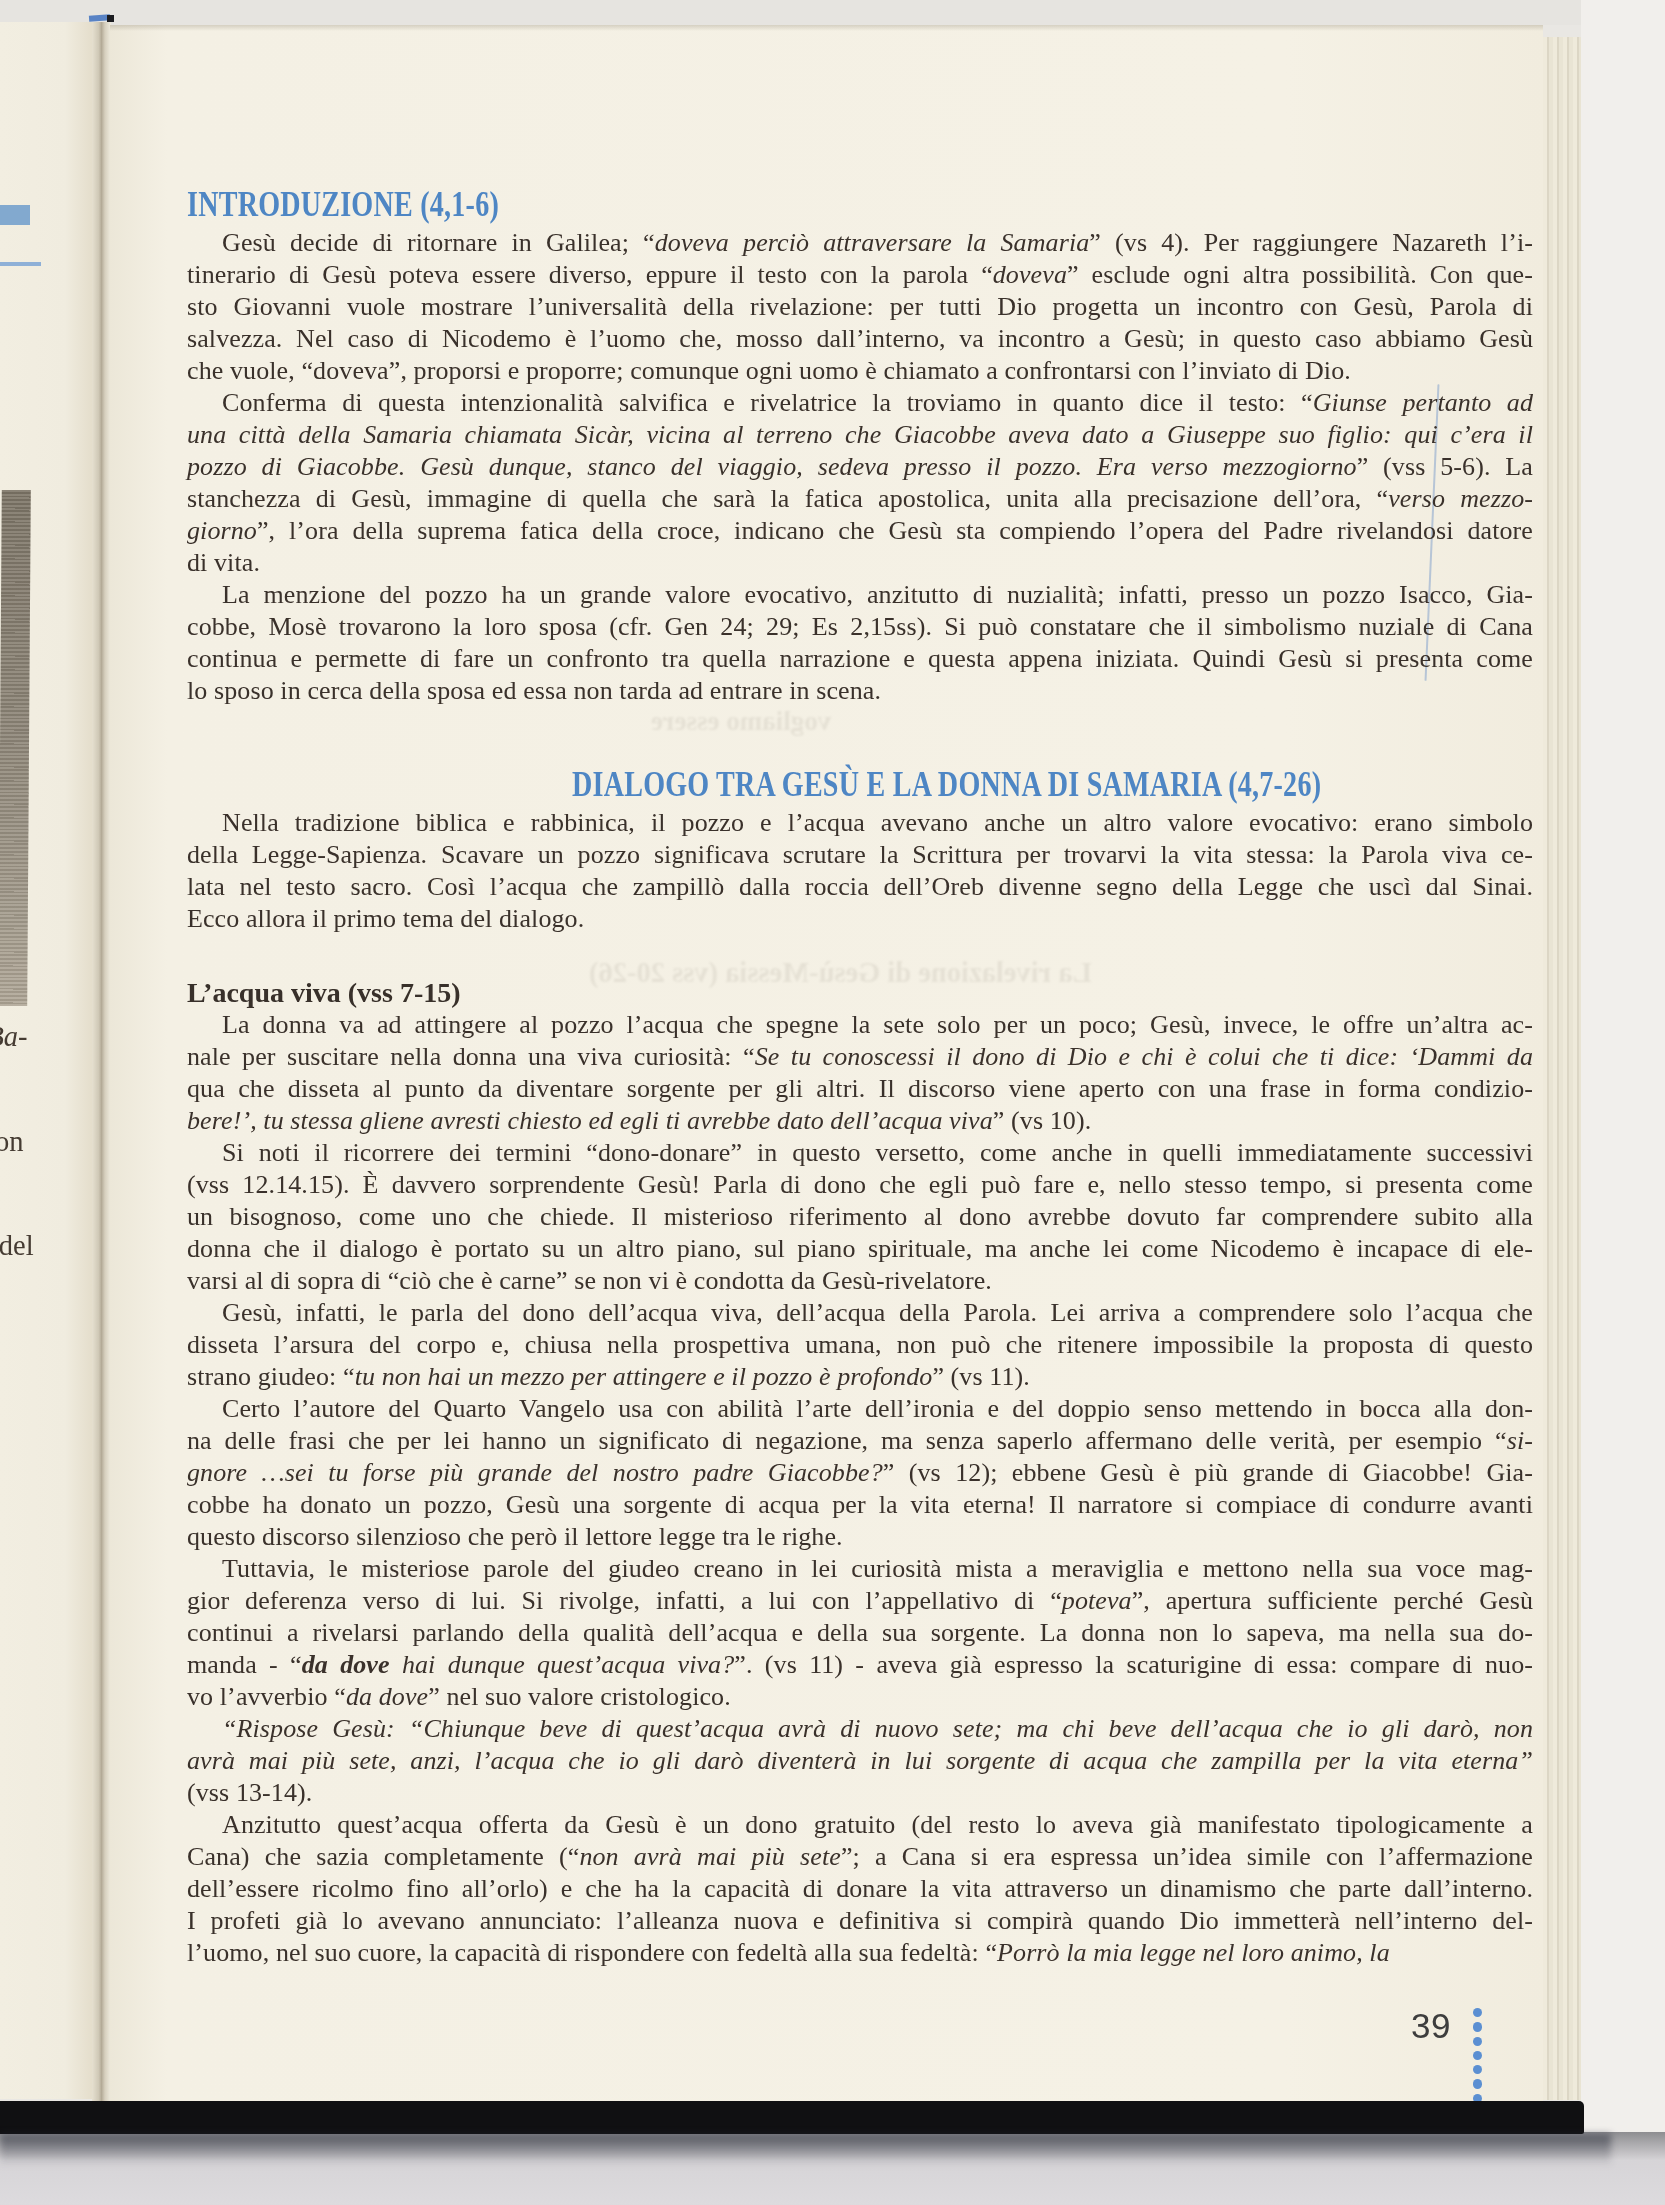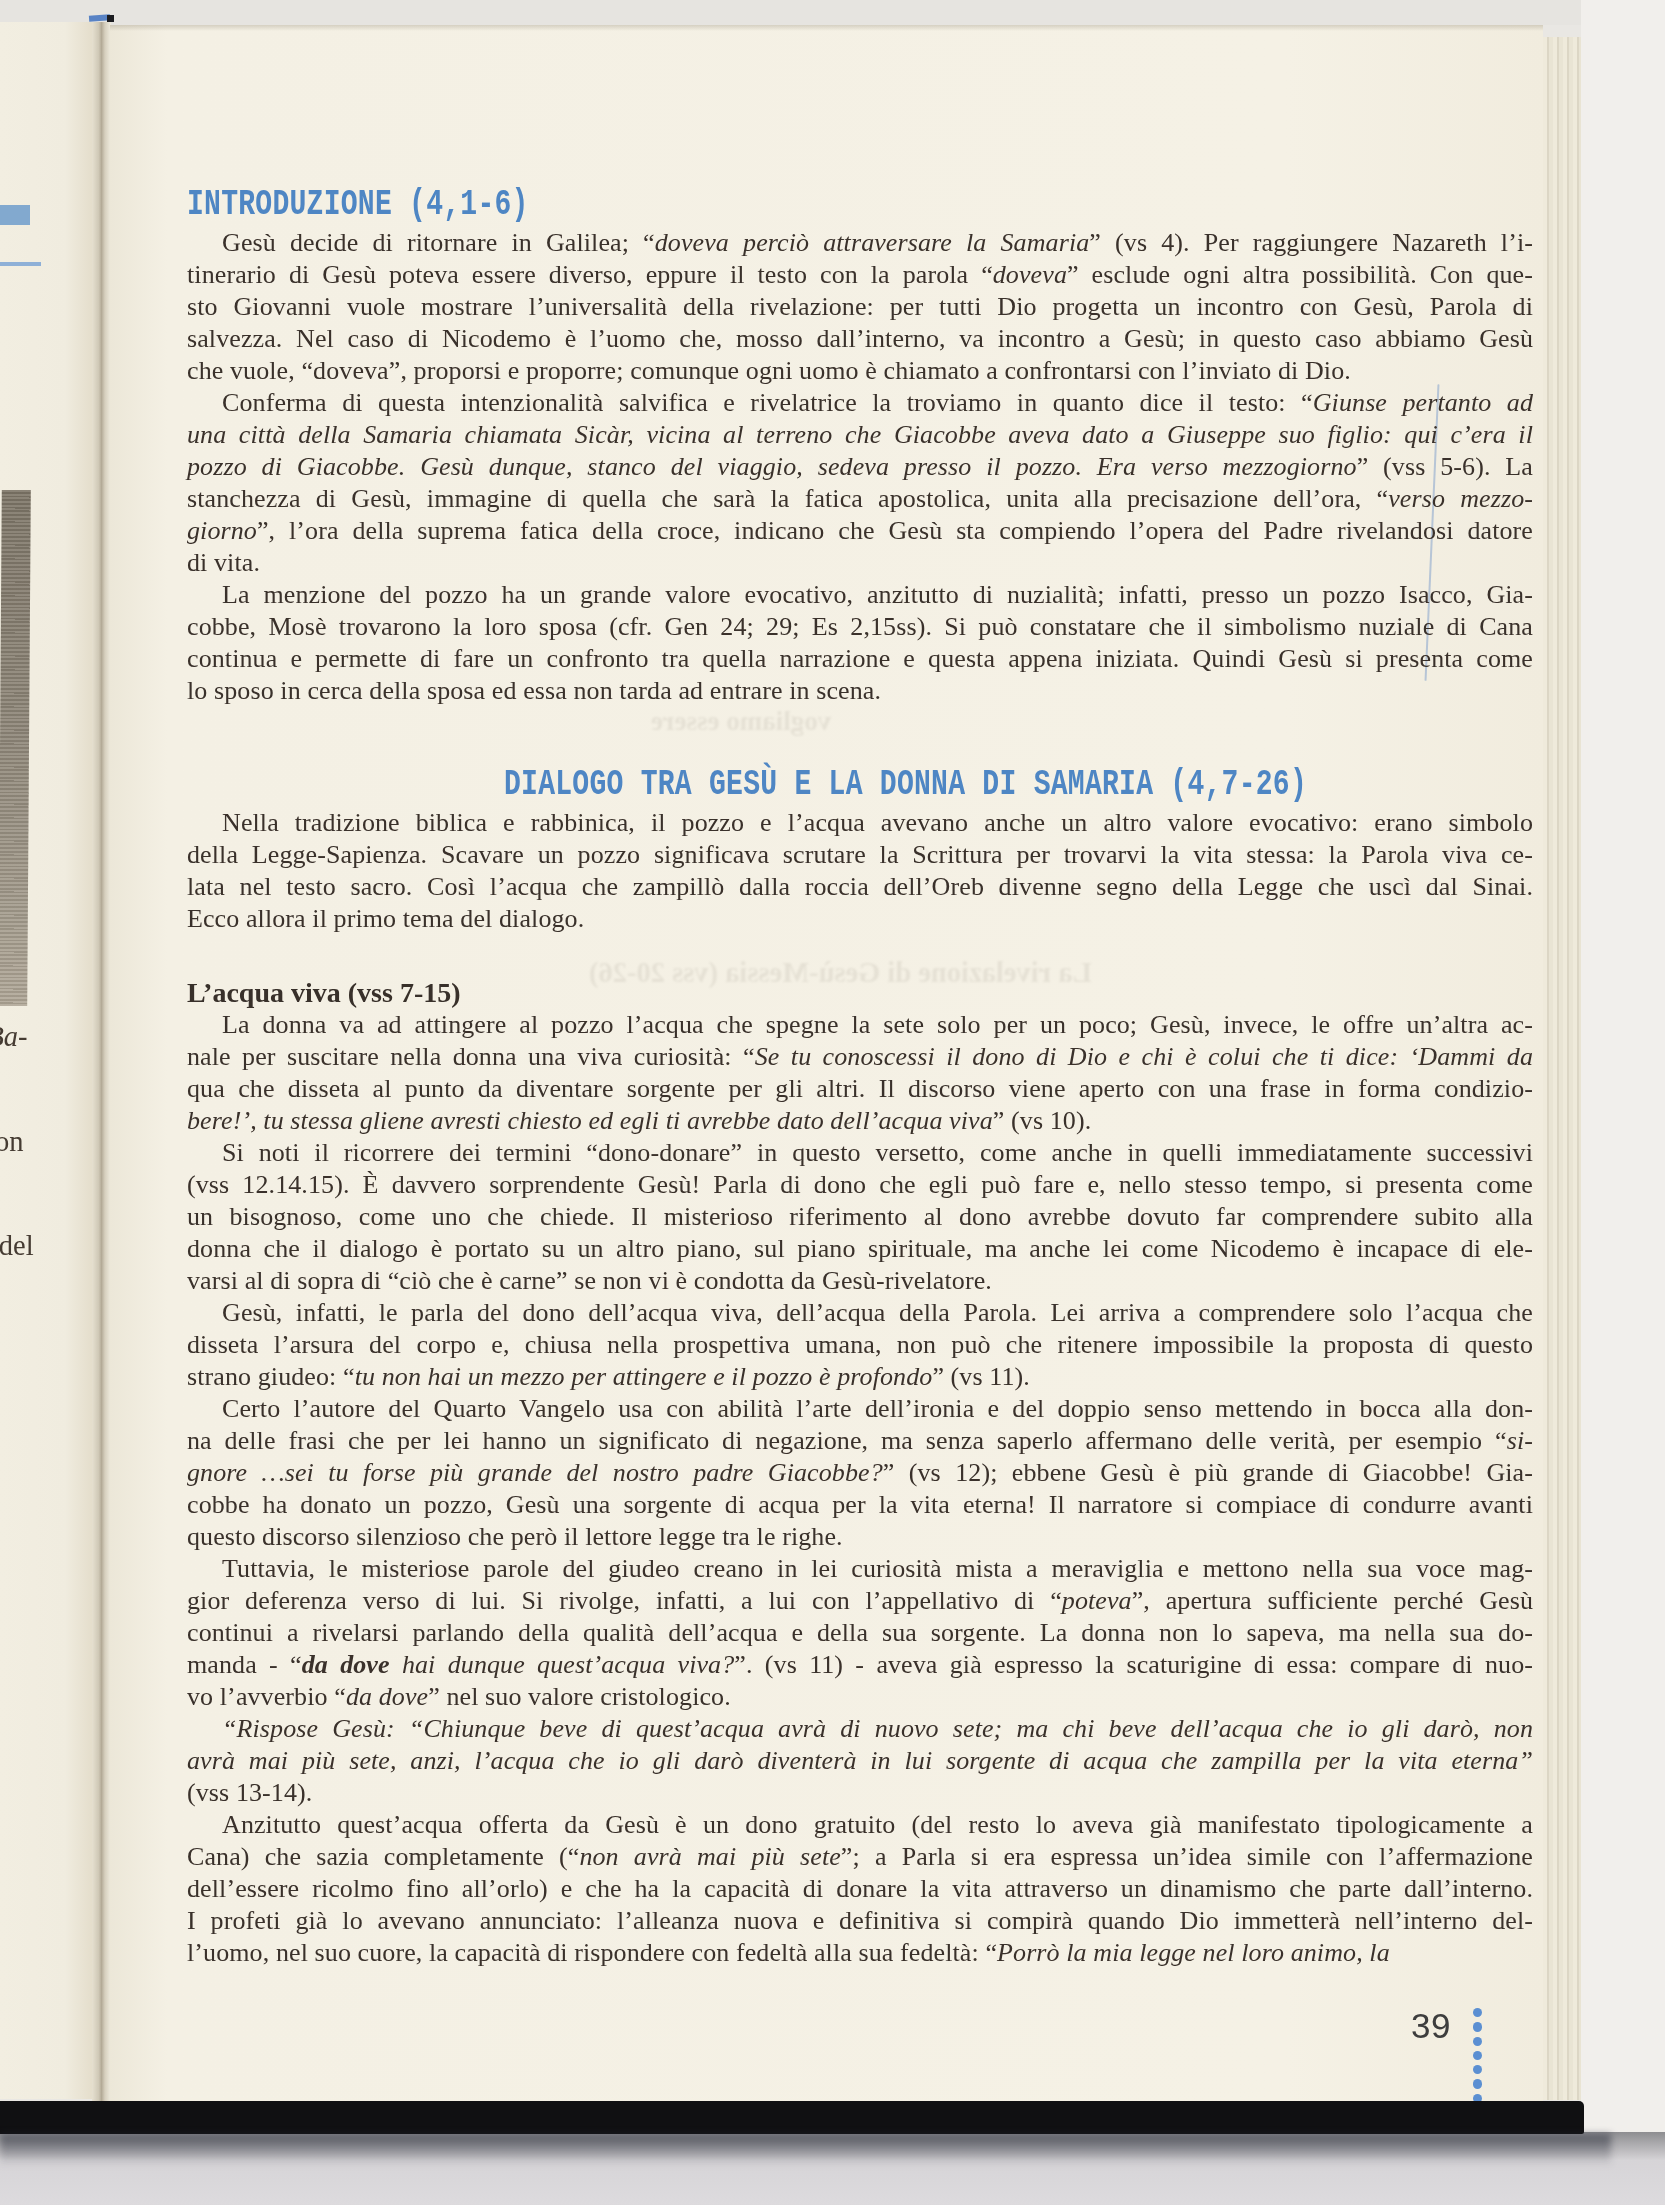--- a/index.html
+++ b/index.html
@@ -33,21 +33,21 @@
         background:linear-gradient(180deg,rgba(120,110,90,.25),rgba(120,110,90,0));}
   
   .page-stack{position:absolute;left:1543px;top:37px;width:38px;height:2063px;
         background:repeating-linear-gradient(90deg,#efeadb 0 4.3px,#dcd6c5 4.3px 5.6px,#e9e4d4 5.6px 10px);}
   
   .book-edge{position:absolute;left:0;top:2101px;width:1584px;height:33px;background:#101012;border-radius:0 5px 2.5px 0;}
   .book-edge-shadow{position:absolute;left:0;top:2134px;width:1611px;height:32px;
         background:linear-gradient(180deg,rgba(30,34,48,.55),rgba(30,34,48,0));filter:blur(3.7px);}
   
   .text-column{position:absolute;left:187px;top:187px;width:1346px;color:#3a312b;}
-  .heading{font-family:Liberation Mono, monospace;font-weight:700;font-size:36px;line-height:35px;
+  .heading{font-family:Liberation Serif, serif;font-weight:700;font-size:36px;line-height:35px;
            color:#4e86c4;margin:0 0 5px 0;white-space:nowrap;}
   .heading.later{margin-top:60px;text-align:right;}
   .hinner{display:inline-block;transform:scaleX(.78);transform-origin:0 50%;letter-spacing:0.3px;}
   .subheading{font-weight:700;font-size:28px;line-height:32px;margin:42px 0 0 0;color:#38302a;}
   .ln{font-size:26px;line-height:32px;white-space:nowrap;text-align:justify;text-align-last:justify;
       letter-spacing:0.1px;}
   .ln.first{text-indent:35px;}
   .ln.last{text-align-last:left;}
   .it{font-style:italic;}
   .bit{font-style:italic;font-weight:700;}
@@ -134,21 +134,21 @@
       <div class="ln last"><span>questo discorso silenzioso che però il lettore legge tra le righe.</span></div>
       <div class="ln first"><span>Tuttavia, le misteriose parole del giudeo creano in lei curiosità mista a meraviglia e mettono nella sua voce mag-</span></div>
       <div class="ln"><span>gior deferenza verso di lui. Si rivolge, infatti, a lui con l’appellativo di “</span><span class="it">poteva</span><span>”, apertura sufficiente perché Gesù</span></div>
       <div class="ln"><span>continui a rivelarsi parlando della qualità dell’acqua e della sua sorgente. La donna non lo sapeva, ma nella sua do-</span></div>
       <div class="ln"><span>manda - “</span><span class="bit">da dove</span><span class="it"> hai dunque quest’acqua viva?</span><span>”. (vs 11) - aveva già espresso la scaturigine di essa: compare di nuo-</span></div>
       <div class="ln last"><span>vo l’avverbio “</span><span class="it">da dove</span><span>” nel suo valore cristologico.</span></div>
       <div class="ln first"><span class="it">“Rispose Gesù: “Chiunque beve di quest’acqua avrà di nuovo sete; ma chi beve dell’acqua che io gli darò, non</span></div>
       <div class="ln"><span class="it">avrà mai più sete, anzi, l’acqua che io gli darò diventerà in lui sorgente di acqua che zampilla per la vita eterna”</span></div>
       <div class="ln last"><span>(vss 13-14).</span></div>
       <div class="ln first"><span>Anzitutto quest’acqua offerta da Gesù è un dono gratuito (del resto lo aveva già manifestato tipologicamente a</span></div>
-      <div class="ln"><span>Cana) che sazia completamente (“</span><span class="it">non avrà mai più sete</span><span>”; a Parla si era espressa un’idea simile con l’affermazione</span></div>
+      <div class="ln"><span>Cana) che sazia completamente (“</span><span class="it">non avrà mai più sete</span><span>”; a Cana si era espressa un’idea simile con l’affermazione</span></div>
       <div class="ln"><span>dell’essere ricolmo fino all’orlo) e che ha la capacità di donare la vita attraverso un dinamismo che parte dall’interno.</span></div>
       <div class="ln"><span>I profeti già lo avevano annunciato: l’alleanza nuova e definitiva si compirà quando Dio immetterà nell’interno del-</span></div>
       <div class="ln last"><span>l’uomo, nel suo cuore, la capacità di rispondere con fedeltà alla sua fedeltà: “</span><span class="it">Porrò la mia legge nel loro animo, la</span></div>
     </div>
 
   <div class="page-number">39</div>
   <div class="dots">
     <div class="dot"></div>
     <div class="dot"></div>
     <div class="dot"></div>

